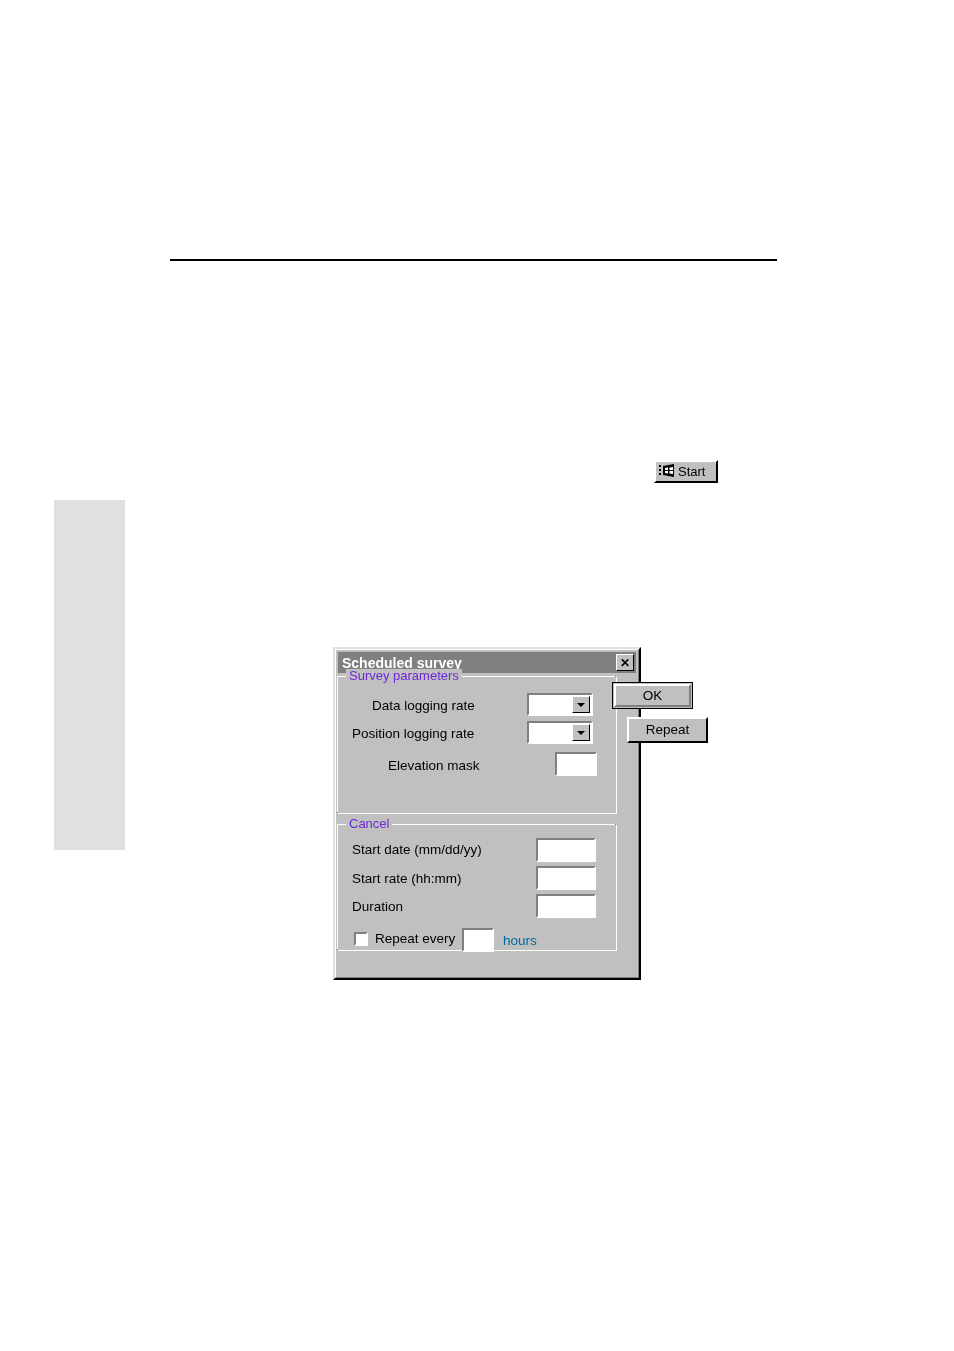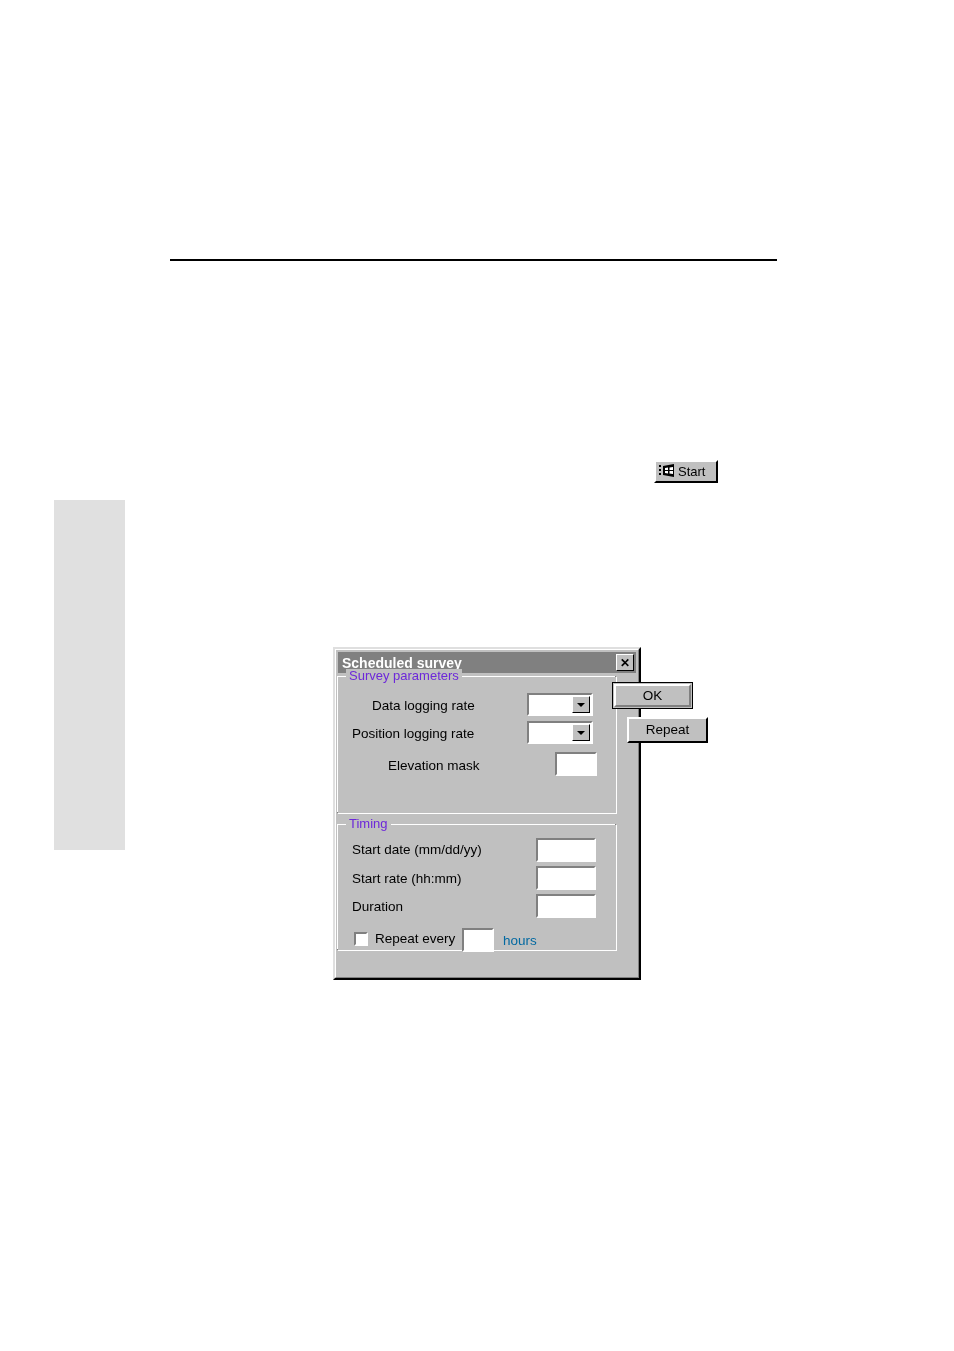--- a/index.html
+++ b/index.html
@@ -338,21 +338,21 @@
       <span class="arrow-glyph"></span>
     </span>
 </div>
 
 <div class="field-label" style="left:352px; top:759px;margin-left:36px;">Elevation mask</div>
 <div class="textbox" style="left:555px; top:752px; width:42px; height:24px;">
   <span class="textbox-inner"></span>
 </div>
 
 <div class="groupbox" id="group-timing">
-  <span class="group-title">Timing</span>
+  <span class="group-title">Cancel</span>
 </div>
 
 <div class="field-label" style="left:352px; top:843px;">Start date (mm/dd/yy)</div>
 <div class="textbox" style="left:536px; top:838px; width:60px; height:24px;">
   <span class="textbox-inner"></span>
 </div>
 
 <div class="field-label" style="left:352px; top:872px;">Start rate (hh:mm)</div>
 <div class="textbox" style="left:536px; top:866px; width:60px; height:24px;">
   <span class="textbox-inner"></span>

